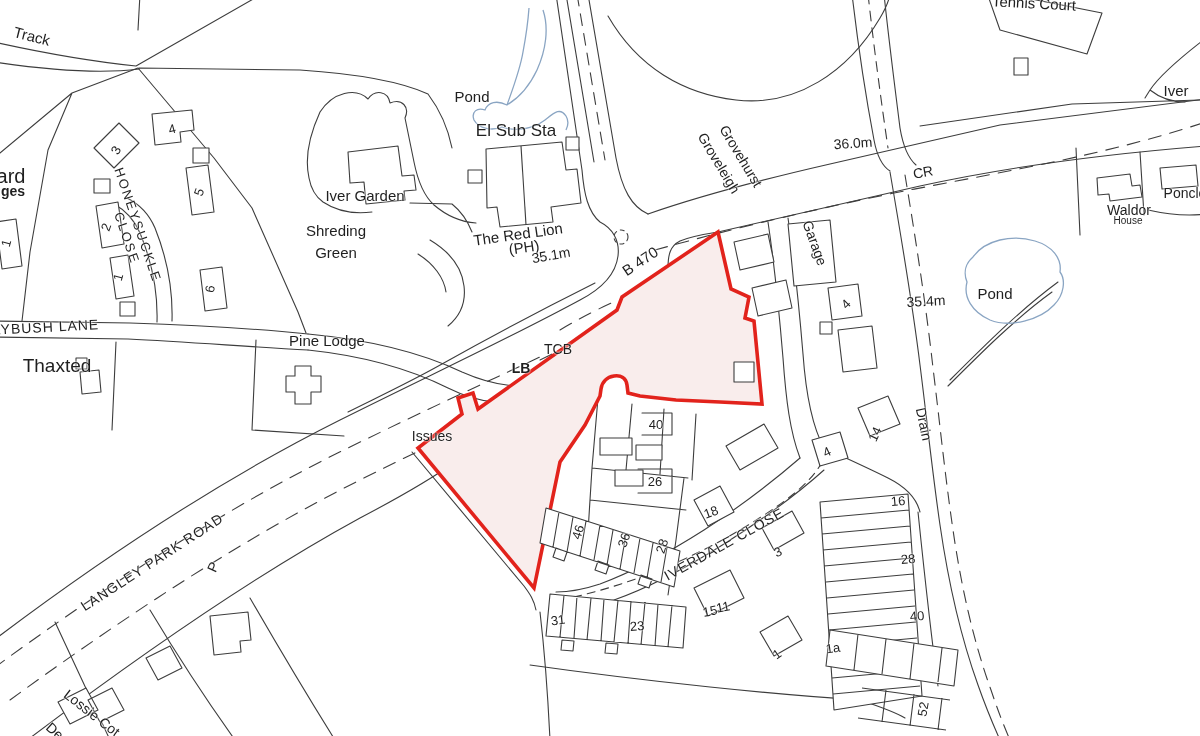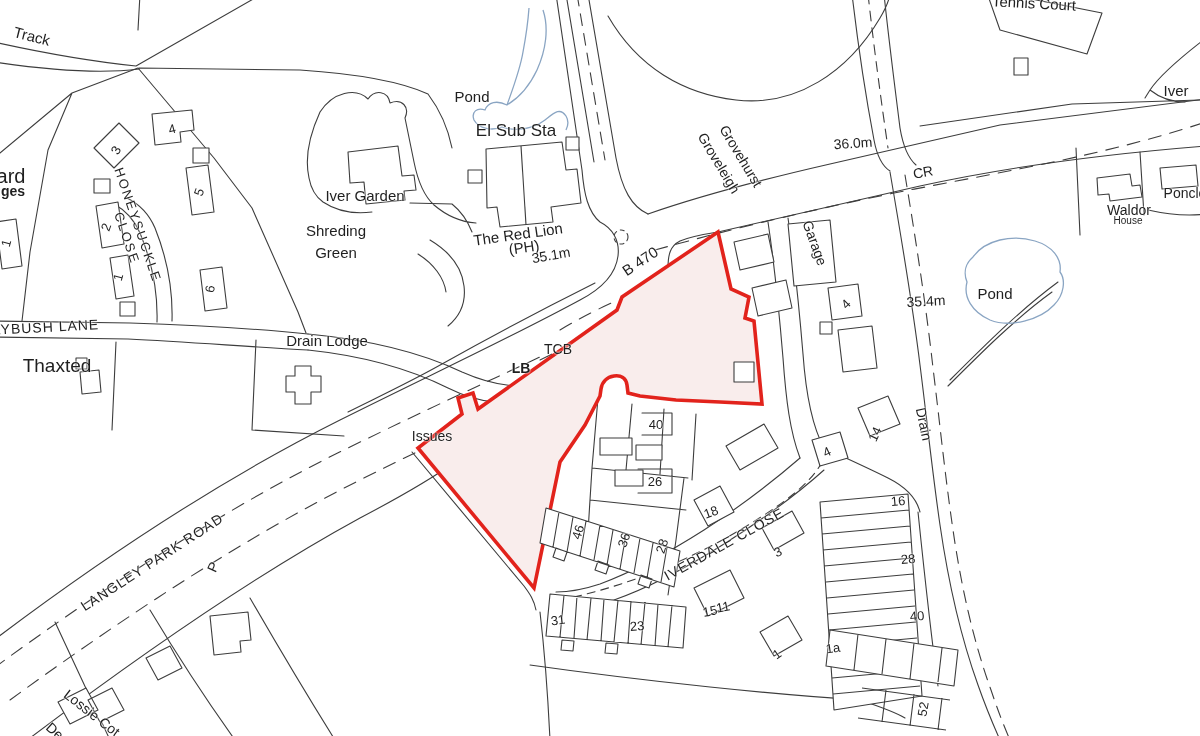--- a/index.html
+++ b/index.html
@@ -139,21 +139,21 @@
       <span class="lbl" style="left: 11px; top: 176px; font-size: 20px; transform: translate(-50%, -50%) rotate(0deg);">ard</span>
       <span class="lbl" style="left: 13px; top: 191px; font-size: 14px; transform: translate(-50%, -50%) rotate(0deg); font-weight: bold;">ges</span>
       <span class="lbl" style="left: 138px; top: 225px; font-size: 13px; letter-spacing: 2px; transform: translate(-50%, -50%) rotate(71deg);">HONEYSUCKLE</span>
       <span class="lbl" style="left: 127px; top: 238px; font-size: 13px; letter-spacing: 2px; transform: translate(-50%, -50%) rotate(71deg);">CLOSE</span>
       <span class="lbl" style="left: 106px; top: 227px; font-size: 13px; transform: translate(-50%, -50%) rotate(-70deg);">2</span>
       <span class="lbl" style="left: 6px; top: 243px; font-size: 13px; transform: translate(-50%, -50%) rotate(-75deg);">1</span>
       <span class="lbl" style="left: 118px; top: 277px; font-size: 13px; transform: translate(-50%, -50%) rotate(-75deg);">1</span>
       <span class="lbl" style="left: 210px; top: 289px; font-size: 13px; transform: translate(-50%, -50%) rotate(-80deg);">6</span>
       <span class="lbl" style="left: 46px; top: 327px; font-size: 14px; letter-spacing: 1px; transform: translate(-50%, -50%) rotate(-3deg);">LYBUSH LANE</span>
       <span class="lbl" style="left: 57px; top: 365px; font-size: 19px; transform: translate(-50%, -50%) rotate(0deg);">Thaxted</span>
-      <span class="lbl" style="left: 327px; top: 340px; font-size: 15px; transform: translate(-50%, -50%) rotate(0deg);">Drain Lodge</span>
+      <span class="lbl" style="left: 327px; top: 340px; font-size: 15px; transform: translate(-50%, -50%) rotate(0deg);">Pine Lodge</span>
       <span class="lbl" style="left: 472px; top: 96px; font-size: 15px; transform: translate(-50%, -50%) rotate(0deg);">Pond</span>
       <span class="lbl" style="left: 516px; top: 130px; font-size: 17px; transform: translate(-50%, -50%) rotate(0deg);">El Sub Sta</span>
       <span class="lbl" style="left: 365px; top: 195px; font-size: 15px; transform: translate(-50%, -50%) rotate(0deg);">Iver Garden</span>
       <span class="lbl" style="left: 336px; top: 230px; font-size: 15px; transform: translate(-50%, -50%) rotate(0deg); text-align: center;">Shreding</span>
       <span class="lbl" style="left: 336px; top: 252px; font-size: 15px; transform: translate(-50%, -50%) rotate(0deg);">Green</span>
       <span class="lbl" style="left: 518px; top: 234px; font-size: 15px; transform: translate(-50%, -50%) rotate(-8deg);">The Red Lion</span>
       <span class="lbl" style="left: 524px; top: 247px; font-size: 15px; transform: translate(-50%, -50%) rotate(-8deg);">(PH)</span>
       <span class="lbl" style="left: 551px; top: 255px; font-size: 14px; transform: translate(-50%, -50%) rotate(-10deg);">35.1m</span>
       <span class="lbl" style="left: 640px; top: 261px; font-size: 15px; transform: translate(-50%, -50%) rotate(-34deg);">B 470</span>
       <span class="lbl" style="left: 741px; top: 156px; font-size: 14px; transform: translate(-50%, -50%) rotate(59deg);">Grovehurst</span>

